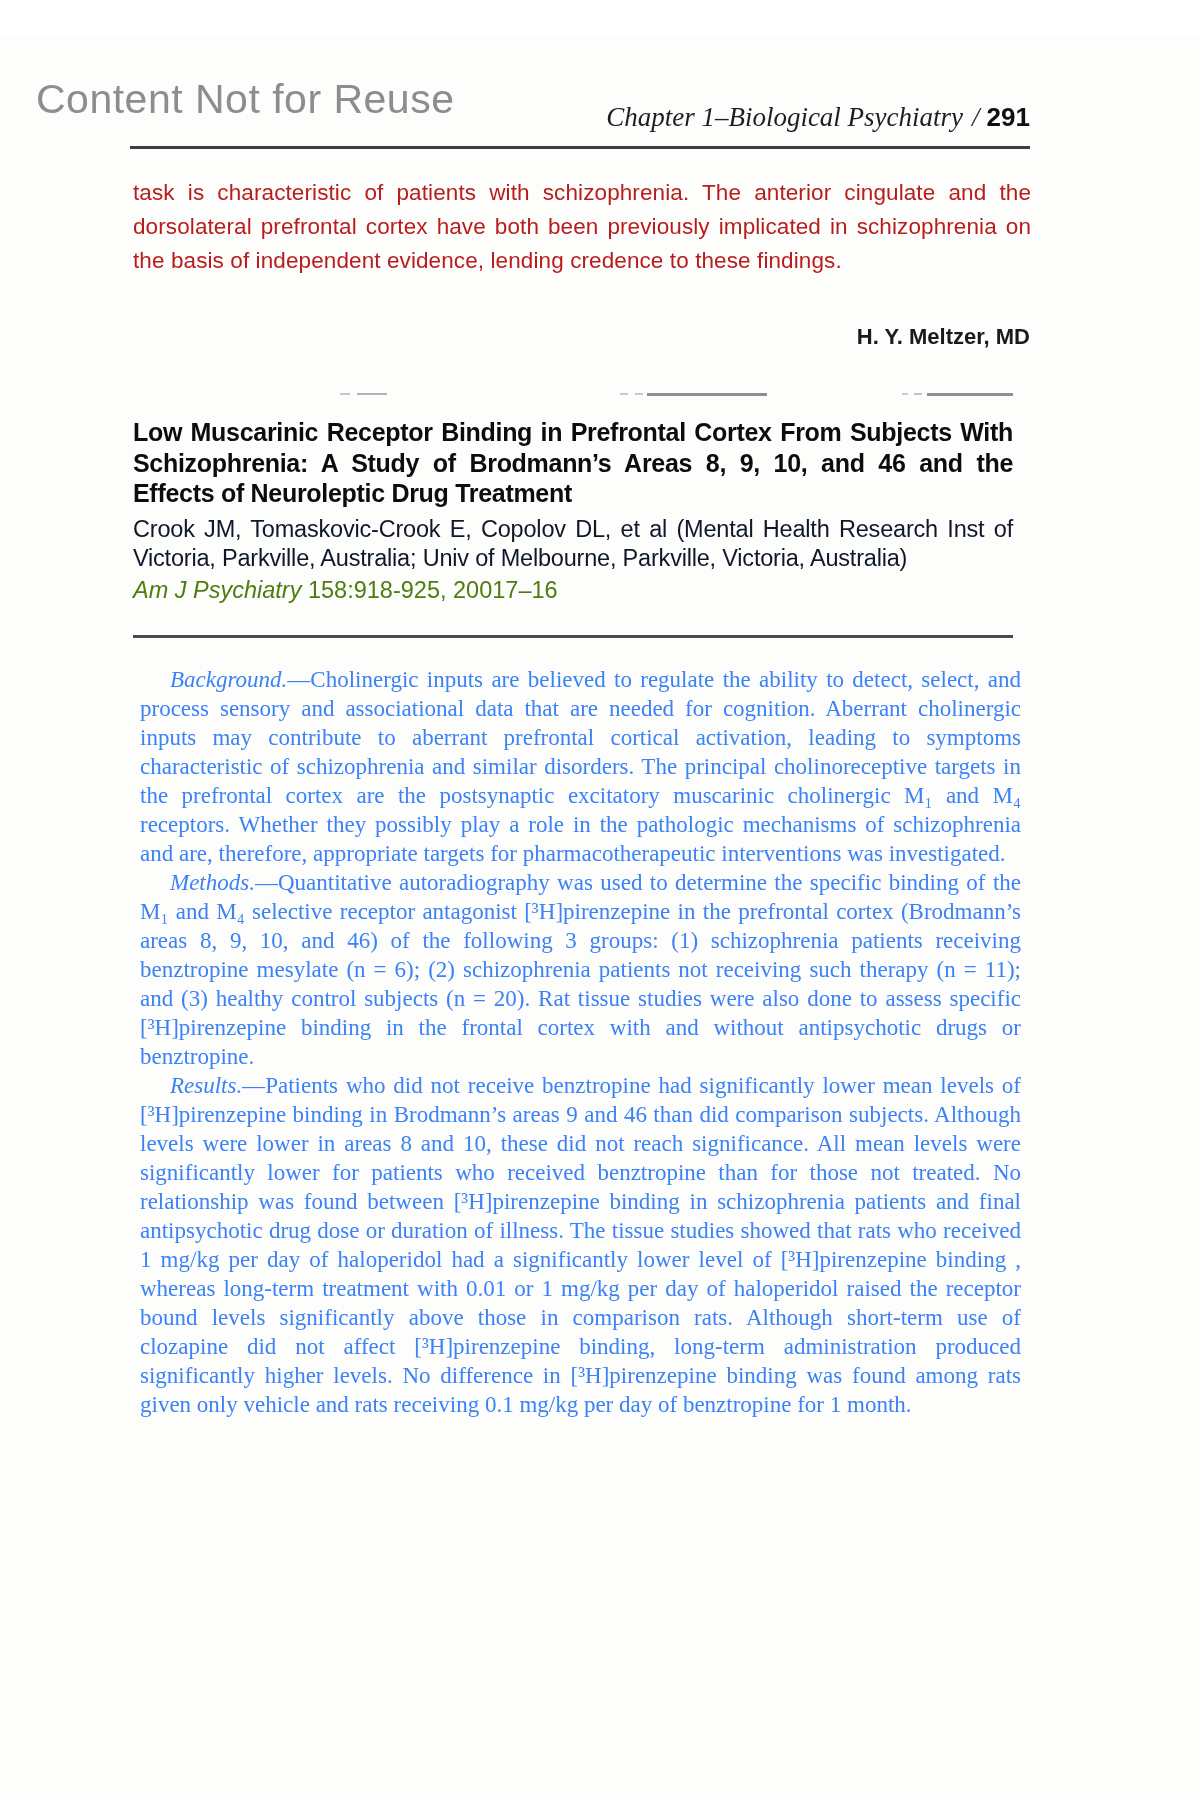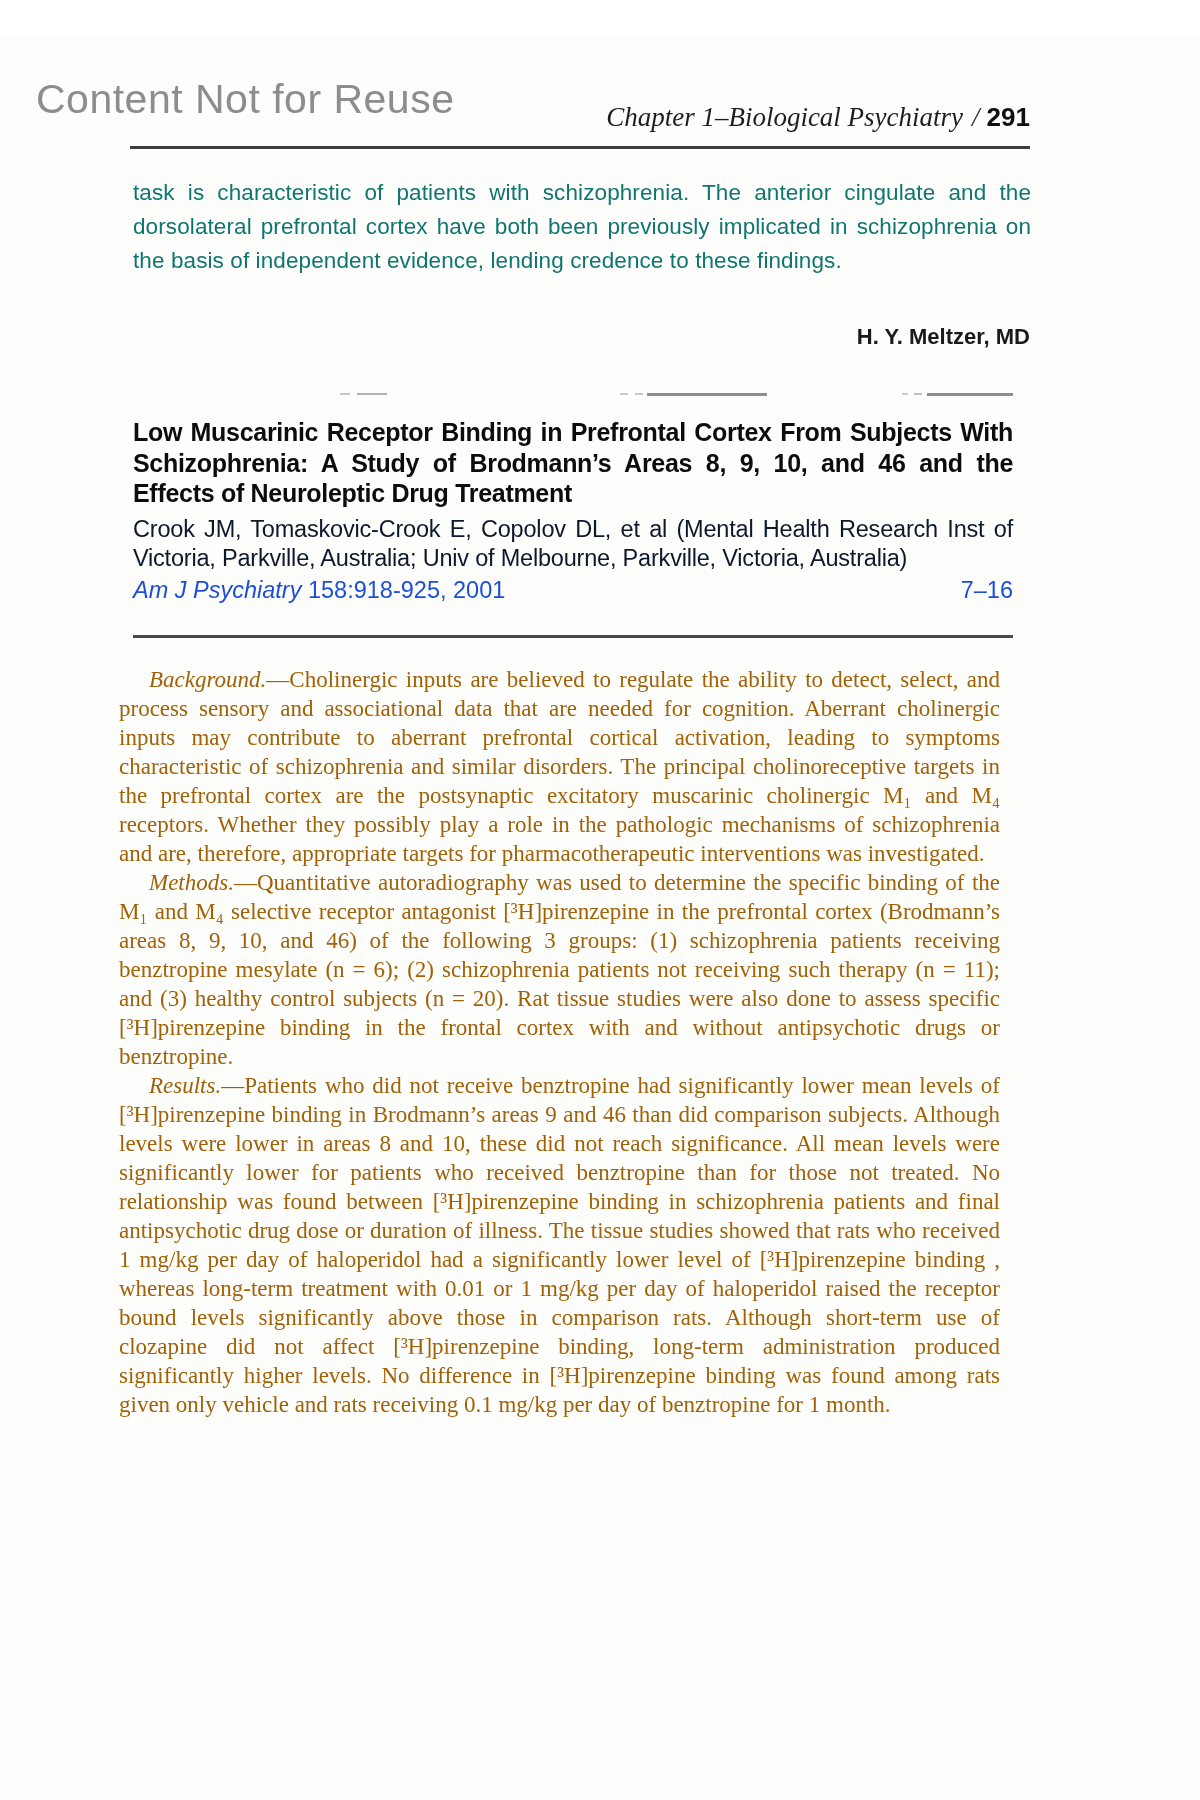--- a/index.html
+++ b/index.html
@@ -35,21 +35,21 @@
   .running-header .pagenum {
     font-family: Liberation Sans, sans-serif;
     font-style: normal; font-weight: 700; font-size: 26px; color: #101010;
   }
   .rule-top {
     position: absolute; left: 130px; top: 110px; width: 900px; height: 3px;
     background: #3e3e3e;
   }
   .excerpt {
     position: absolute; left: 133px; top: 140px; width: 898px;
-    font-size: 22.5px; line-height: 34px; color: #0f766e;
+    font-size: 22.5px; line-height: 34px; color: #b91c1c;
     text-align: justify; letter-spacing: 0.1px;
   }
   .signature {
     position: absolute; left: 130px; top: 288px; width: 900px;
     text-align: right; font-weight: 700; font-size: 22px; color: #1a1a1a;
   }
   .sep-rule { position: absolute; left: 133px; top: 356px; width: 880px; height: 4px; }
   .sep-rule span { position: absolute; top: 1px; display: block; }
   .sep-rule .s1 { left: 207px; width: 10px; height: 2px; background: #c7c7c7; }
   .sep-rule .s2 { left: 224px; width: 30px; height: 2px; background: #b3b3b3; }
@@ -62,32 +62,32 @@
   .citation { position: absolute; left: 133px; top: 381px; width: 880px; }
   .cit-title {
     font-weight: 700; font-size: 25px; line-height: 30.5px;
     color: #0c0c0c; text-align: justify; letter-spacing: -0.3px;
   }
   .cit-authors {
     margin-top: 6px; font-size: 23.5px; line-height: 29px;
     color: #0f172a; text-align: justify; letter-spacing: -0.2px;
   }
   .cit-journal {
-    margin-top: 3px; display: flex; justify-content: space-between;
-    font-size: 23.5px; line-height: 29px; color: #1d4ed8;
+    margin-top: 3px; display: flex; 
+    font-size: 23.5px; line-height: 29px; color: #4d7c0f;
   }
   .cit-journal .jname { font-style: italic; }
   .rule-mid {
     position: absolute; left: 133px; top: 599px; width: 880px; height: 3px;
     background: #4a4a4a;
   }
   .abstract {
-    position: absolute; left: 119px; top: 629px; width: 881px;
+    position: absolute; left: 140px; top: 629px; width: 881px;
     font-family: "Liberation Serif", "DejaVu Serif", serif;
-    font-size: 23px; line-height: 29px; color: #a16207;
+    font-size: 23px; line-height: 29px; color: #3b82f6;
     text-align: justify;
   }
   .abstract p { margin: 0; text-indent: 30px; }
   .abstract .lbl { font-style: italic; }
 </style>
 </head>
 <body>
 
 <div class="page">
 

